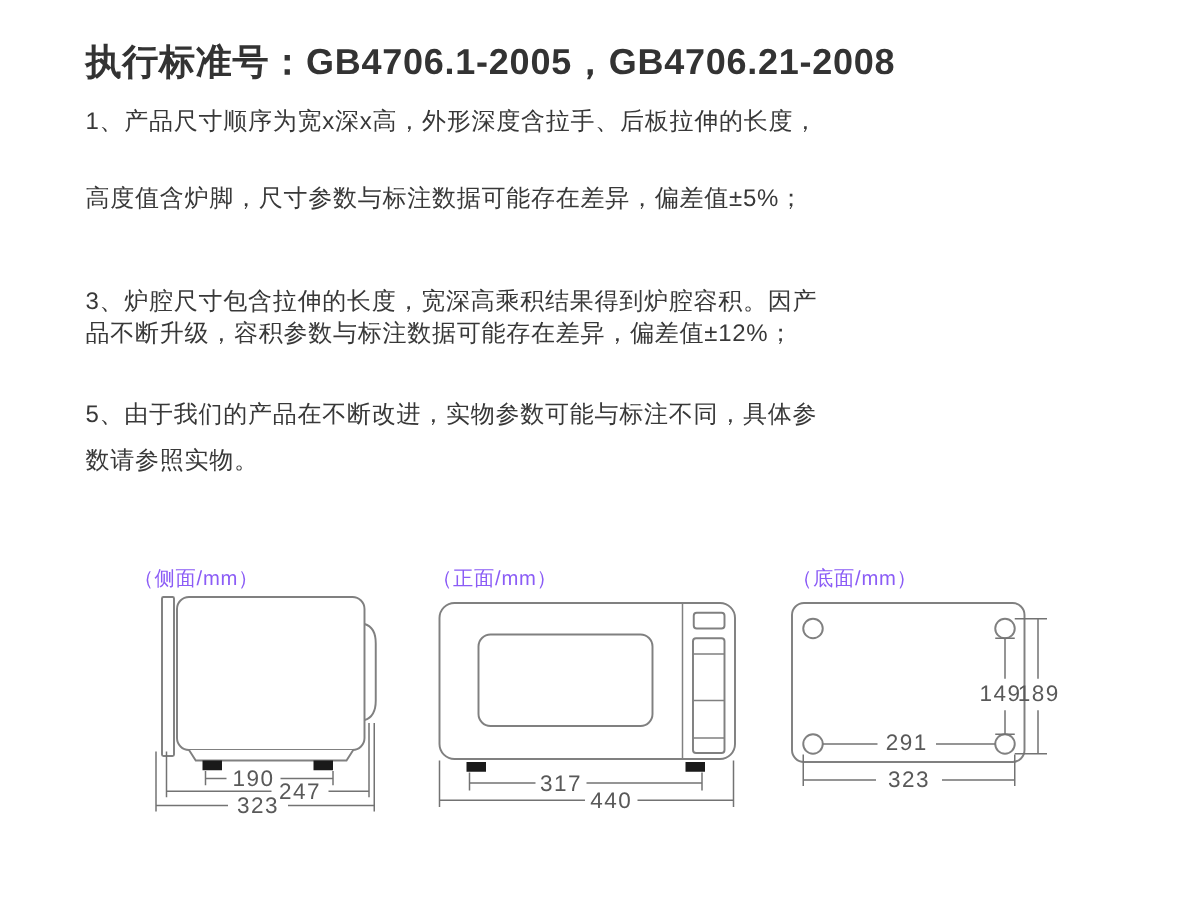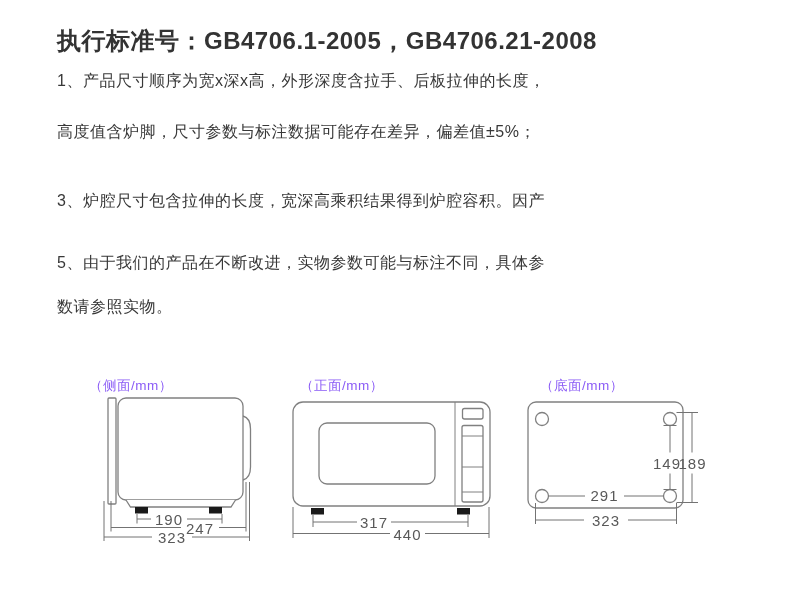--- a/index.html
+++ b/index.html
@@ -10,27 +10,27 @@
   }
   .title{
     position:absolute;left:57px;top:25px;margin:0;
     font-size:24px;font-weight:bold;color:#333;letter-spacing:0.5px;white-space:nowrap;
   }
   .note-line{
     position:absolute;left:57px;
     font-size:16px;color:#383838;letter-spacing:0.5px;white-space:nowrap;
   }
   .nl0{top:71px;} .nl1{top:122px;text-align:center;} .nl2{top:165px;margin-top:26px;}
-  .nl3{top:212px;} .nl4{top:253px;} .nl5{top:297px;text-align:center;}
+  .nl3{top:212px;} .nl4{top:266px;} .nl5{top:297px;text-align:center;}
   .view-label{
     position:absolute;font-size:13.5px;color:#8b5cf6;letter-spacing:0.5px;white-space:nowrap;
   }
   .vl-side{left:89px;top:377px;}
-  .vl-front{left:300px;top:377px;}
-  .vl-bottom{left:540px;top:377px;}
+  .vl-front{left:288px;top:377px;}
+  .vl-bottom{left:528px;top:377px;}
   svg.diagram{position:absolute;overflow:visible;}
   .outline{fill:#ffffff;stroke:#808080;stroke-width:1.3;}
   .thin{fill:none;stroke:#808080;stroke-width:1;}
   .dim{fill:none;stroke:#737373;stroke-width:1;}
   .foot{fill:#1a1a1a;stroke:none;}
   .dimtext{
     font-size:15px;fill:#595959;letter-spacing:1px;
     text-anchor:middle;dominant-baseline:central;
     font-family:"Liberation Sans","DejaVu Sans",sans-serif;
   }
@@ -38,20 +38,21 @@
 </head>
 <body>
 
 <div class="page">
 
   <h1 class="title">执行标准号：GB4706.1-2005，GB4706.21-2008</h1>
 
   <div class="note-line nl0">1、产品尺寸顺序为宽x深x高，外形深度含拉手、后板拉伸的长度，</div>
   <div class="note-line nl1">高度值含炉脚，尺寸参数与标注数据可能存在差异，偏差值±5%；</div>
   <div class="note-line nl2">3、炉腔尺寸包含拉伸的长度，宽深高乘积结果得到炉腔容积。因产</div>
+  <div class="note-line nl3">品不断升级，容积参数与标注数据可能存在差异，偏差值±12%；</div>
   <div class="note-line nl4">5、由于我们的产品在不断改进，实物参数可能与标注不同，具体参</div>
   <div class="note-line nl5">数请参照实物。</div>
 
   <div class="view-label vl-side">（侧面/mm）</div>
   <div class="view-label vl-front">（正面/mm）</div>
   <div class="view-label vl-bottom">（底面/mm）</div>
 
   <svg class="diagram" style="left:85px;top:370px" width="195" height="190" viewBox="85 370 195 190">
     <path class="outline" d="M243,416 C248.5,417.5 250.5,422 250.5,429 L250.5,467 C250.5,474 248.5,478.5 243,480"></path>
     <rect class="outline" x="108" y="398" width="8" height="106" rx="1"></rect>

